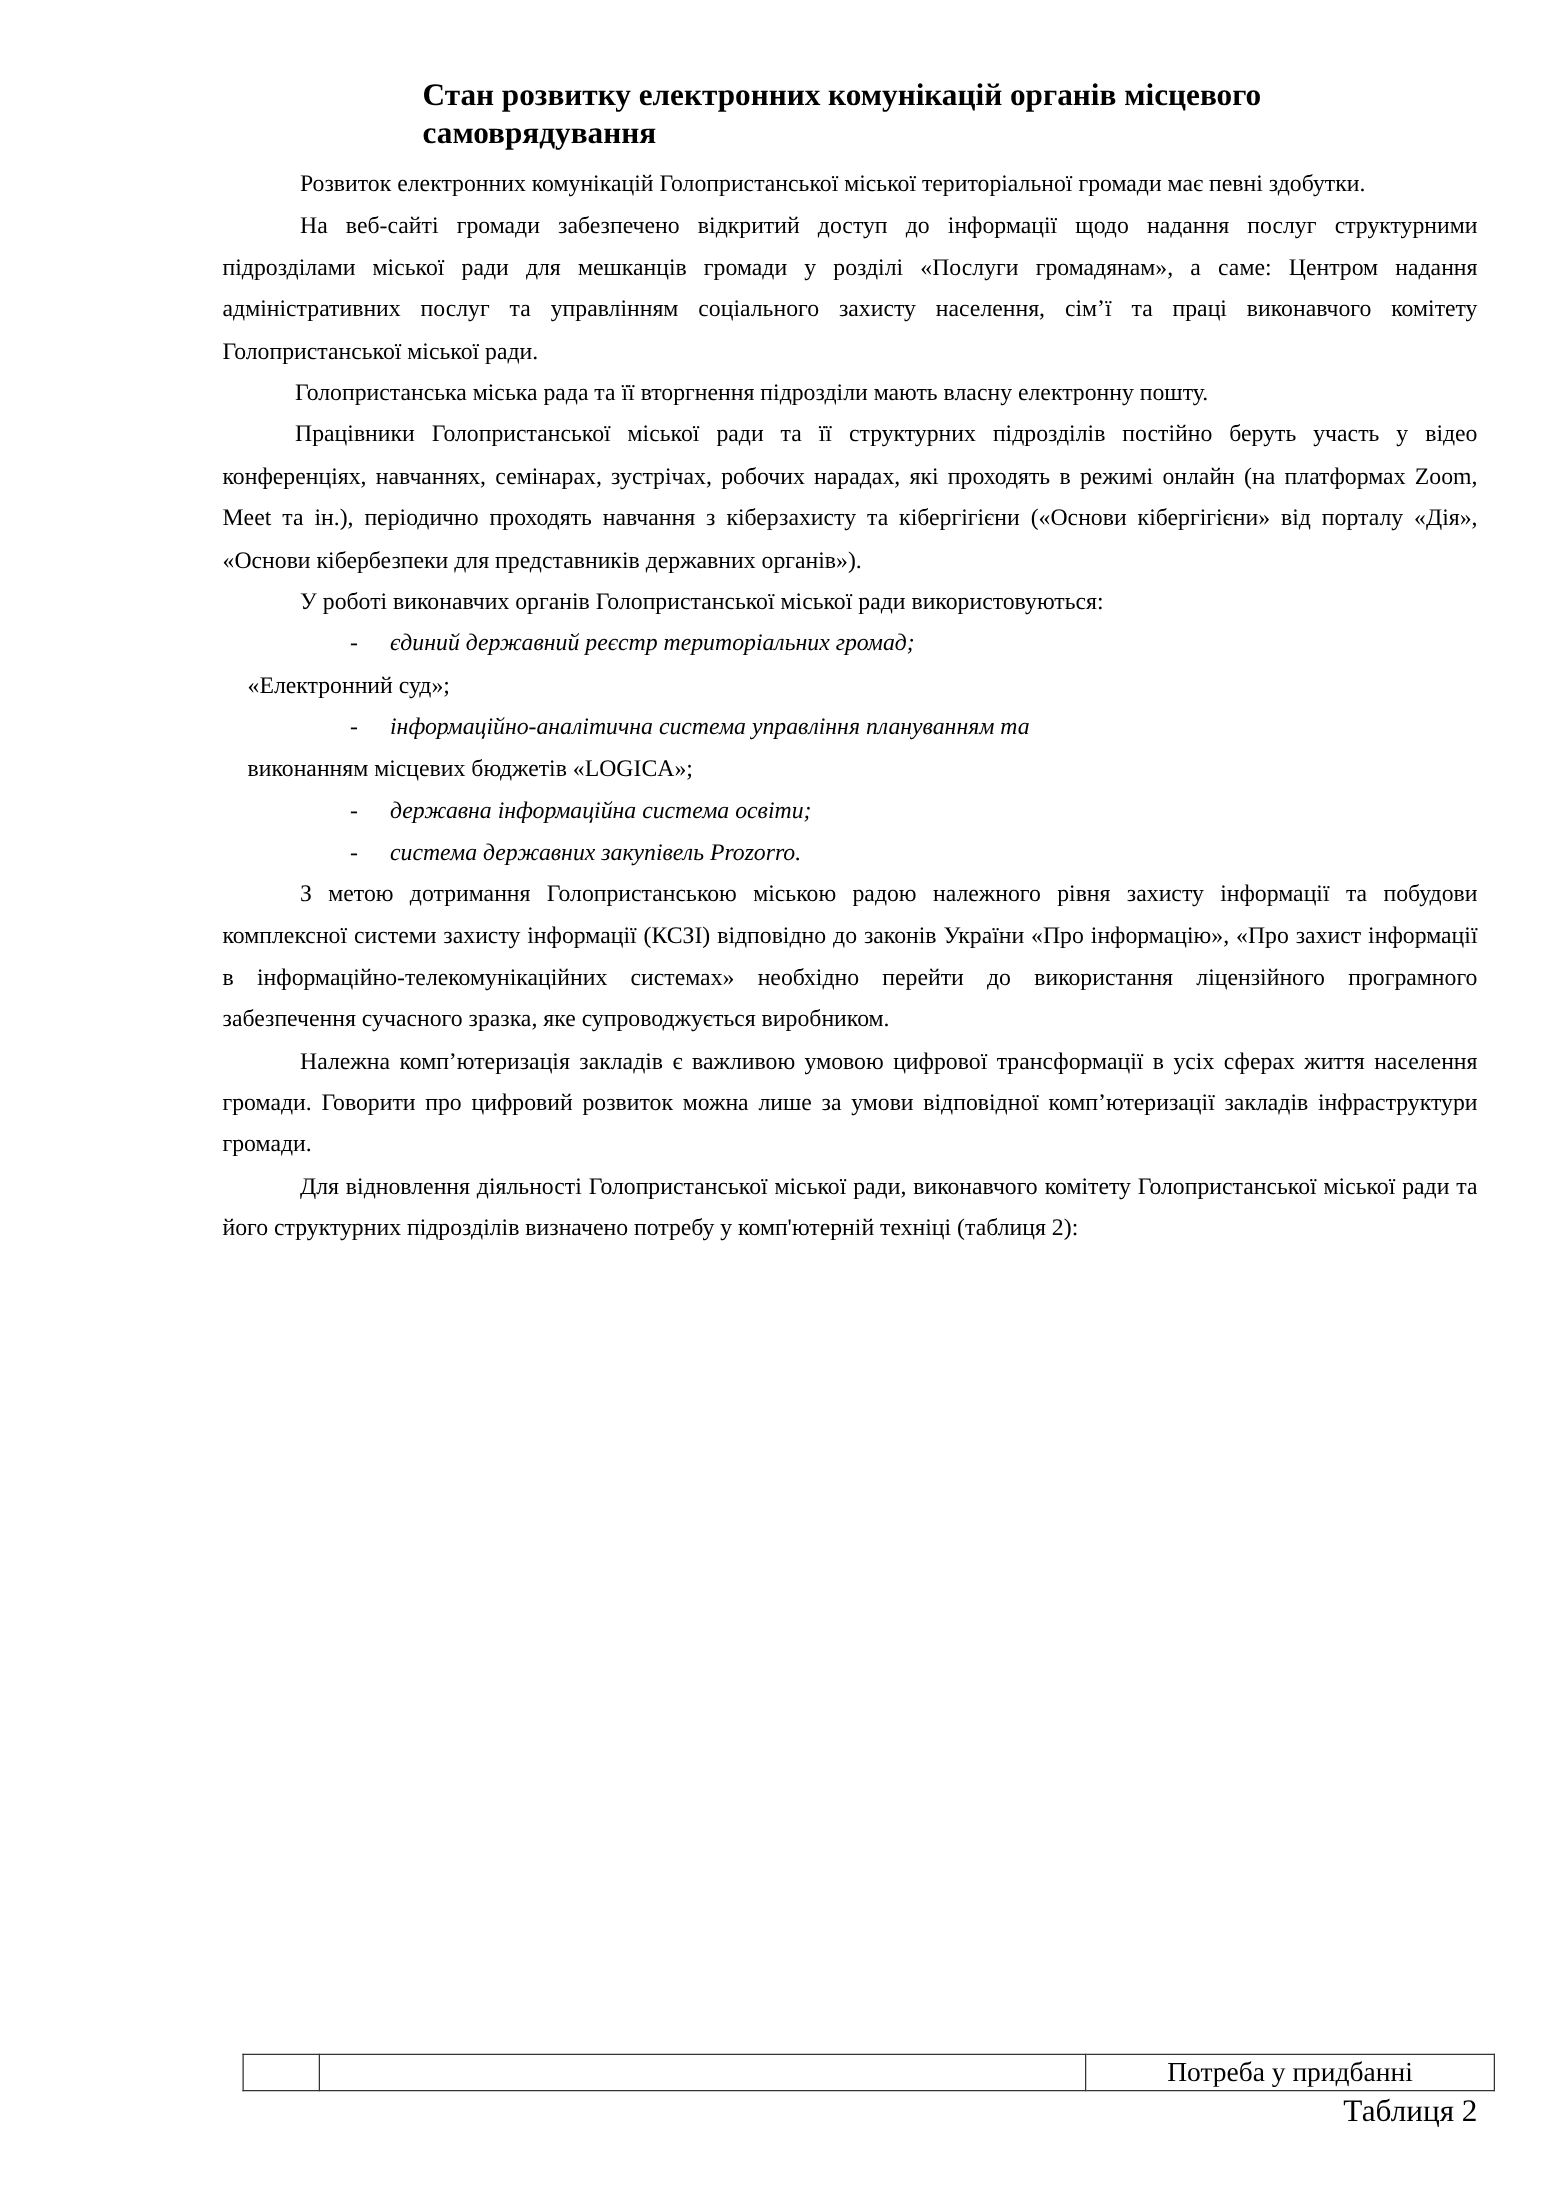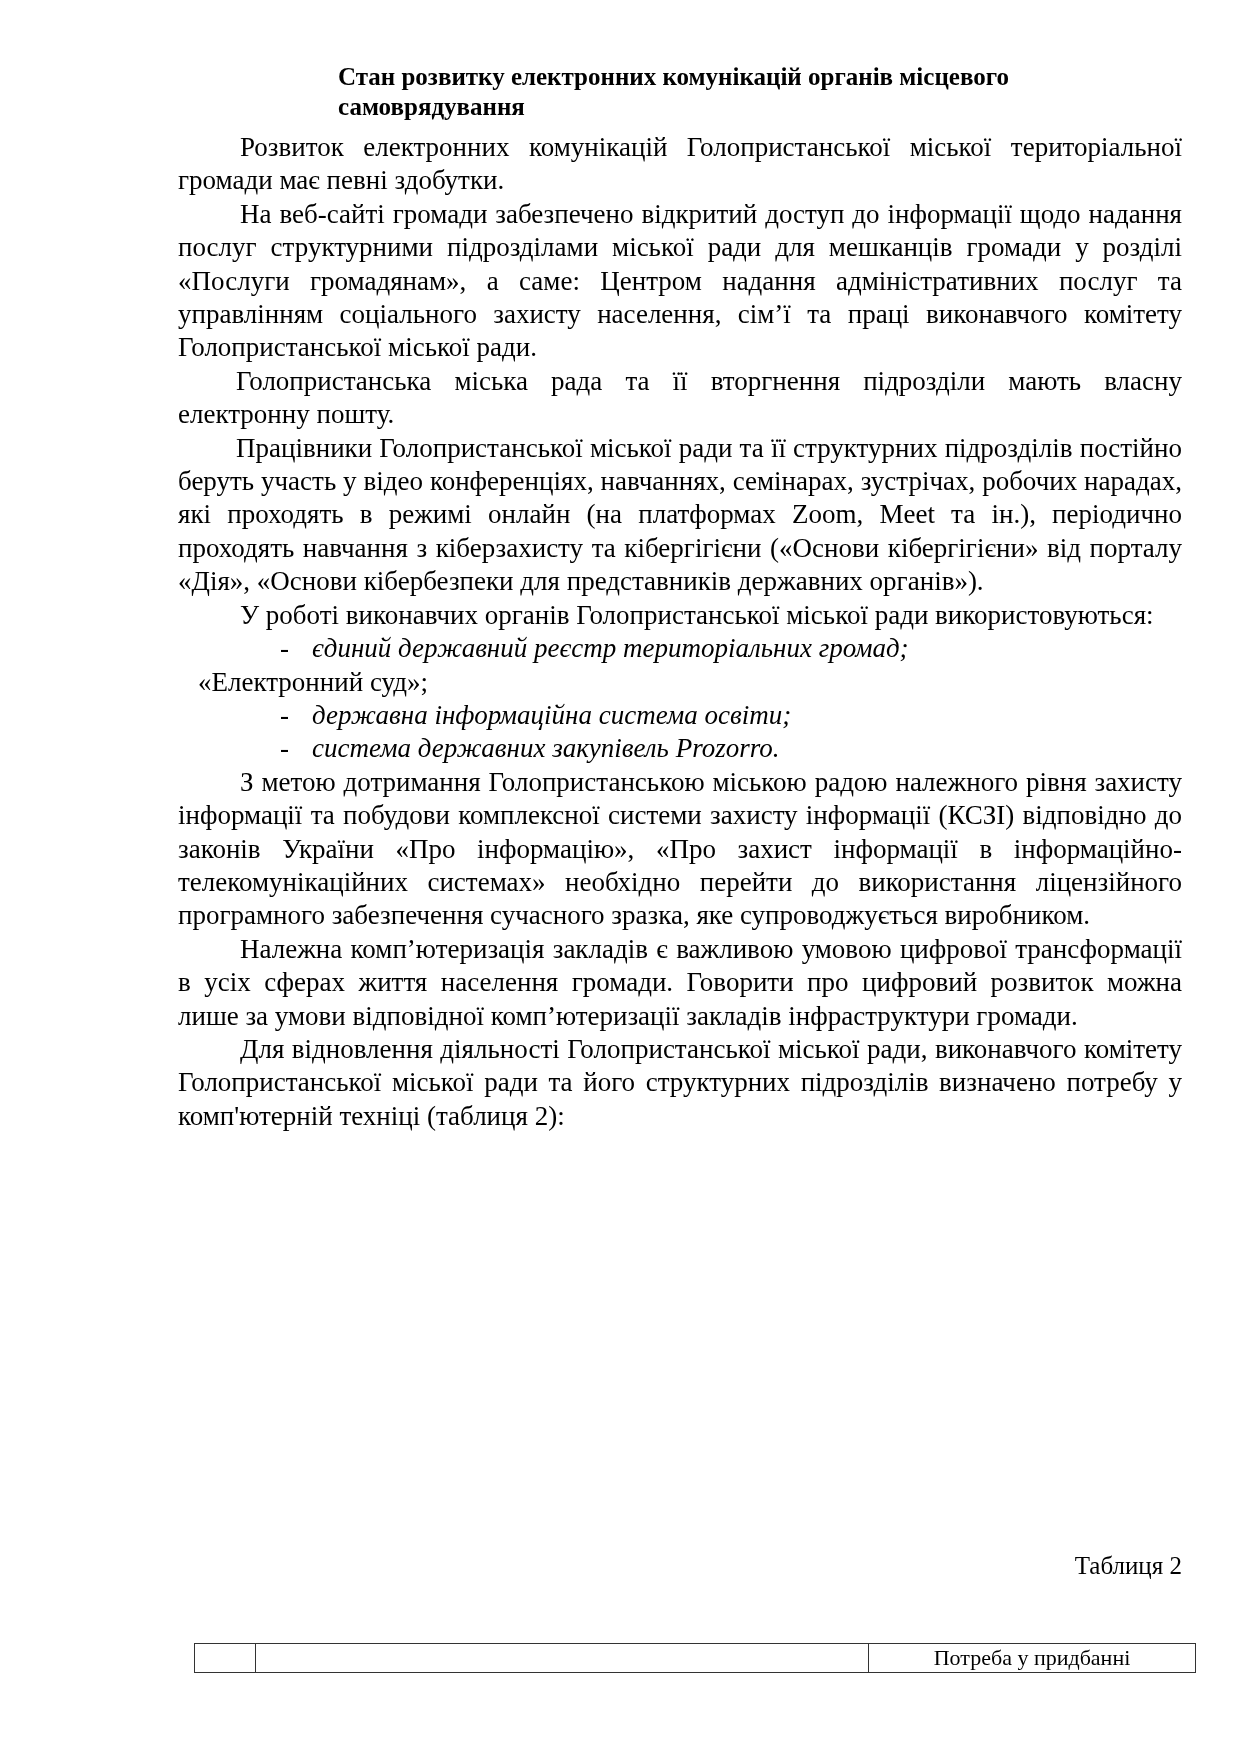--- a/index.html
+++ b/index.html
@@ -2,28 +2,28 @@
 <html><head>
 <meta charset="utf-8">
 <style>
   html, body { margin: 0; padding: 0; background: #ffffff; }
   body { width: 1240px; height: 1755px; position: relative; overflow: hidden;
          font-family: "Liberation Serif", "DejaVu Serif", serif; color: #000; }
   .page { position: absolute; left: 0; top: 0; width: 1240px; height: 1755px; }
   .title { position: absolute; left: 178px; width: 1004px; top: 62px; text-align: left;
            font-weight: bold; font-size: 25px; line-height: 30px; padding-left: 160px; box-sizing: border-box; }
   .title span { display: block; }
-  .body { position: absolute; left: 178px; top: 131px; width: 1004px; font-size: 27px; line-height: 33.4px; }
+  .body { position: absolute; left: 178px; top: 131px; width: 1004px; font-size: 19px; line-height: 33.4px; }
   .p { margin: 0; text-align: justify; text-indent: 62px; }
   .p.ind-u { text-indent: 58px; }
   .list-item { margin: 0; }
   .list-item .line1 { display: block; padding-left: 102px; white-space: nowrap; font-style: italic; }
   .list-item .dash { display: inline-block; width: 32px; }
   .list-item .line2 { display: block; padding-left: 20px; white-space: nowrap; }
-  .caption { position: absolute; right: 58px; top: 1551px; font-size: 25px; line-height: 30px; }
+  .caption { position: absolute; right: 58px; top: 1675px; font-size: 25px; line-height: 30px; }
   table.t2 { position: absolute; left: 194px; top: 1643px; width: 1002px; height: 20px;
              border-collapse: collapse; font-size: 22px; }
   table.t2 td { border: 1.5px solid #333; padding: 0; height: 28px; vertical-align: middle; line-height: 26px; }
   table.t2 td.c1 { width: 60px; }
   table.t2 td.c2 { width: 612px; }
   table.t2 td.c3 { text-align: center; }
 </style>
 </head>
 <body>
 
@@ -41,20 +41,24 @@
     <p class="p">У роботі виконавчих органів Голопристанської міської ради використовуються:</p>
 
     <div>
       <div class="list-item">
         <span class="line1"><span class="dash">-</span><span>єдиний державний реєстр територіальних громад;</span></span>
       </div>
       <div class="list-item">
         <span class="line2">«Електронний суд»;</span>
       </div>
       <div class="list-item">
+        <span class="line1"><span class="dash">-</span><span>інформаційно-аналітична система управління плануванням та</span></span>
+        <span class="line2">виконанням місцевих бюджетів  «LOGICA»;</span>
+      </div>
+      <div class="list-item">
         <span class="line1"><span class="dash">-</span><span>державна інформаційна система освіти;</span></span>
       </div>
       <div class="list-item">
         <span class="line1"><span class="dash">-</span><span>система державних закупівель Prozorro.</span></span>
       </div>
     </div>
 
     <p class="p">З метою дотримання Голопристанською міською радою належного рівня захисту інформації та побудови комплексної системи захисту інформації (КСЗІ) відповідно до законів України «Про інформацію», «Про захист інформації в інформаційно-телекомунікаційних системах» необхідно перейти до використання ліцензійного програмного забезпечення сучасного зразка, яке супроводжується виробником.</p>
     <p class="p">Належна комп’ютеризація закладів є важливою умовою цифрової трансформації в усіх сферах життя населення громади. Говорити про цифровий розвиток можна лише за умови відповідної комп’ютеризації закладів інфраструктури громади.</p>
     <p class="p">Для відновлення діяльності Голопристанської міської ради, виконавчого комітету Голопристанської міської ради та його структурних підрозділів визначено потребу у комп'ютерній техніці (таблиця 2):</p>

